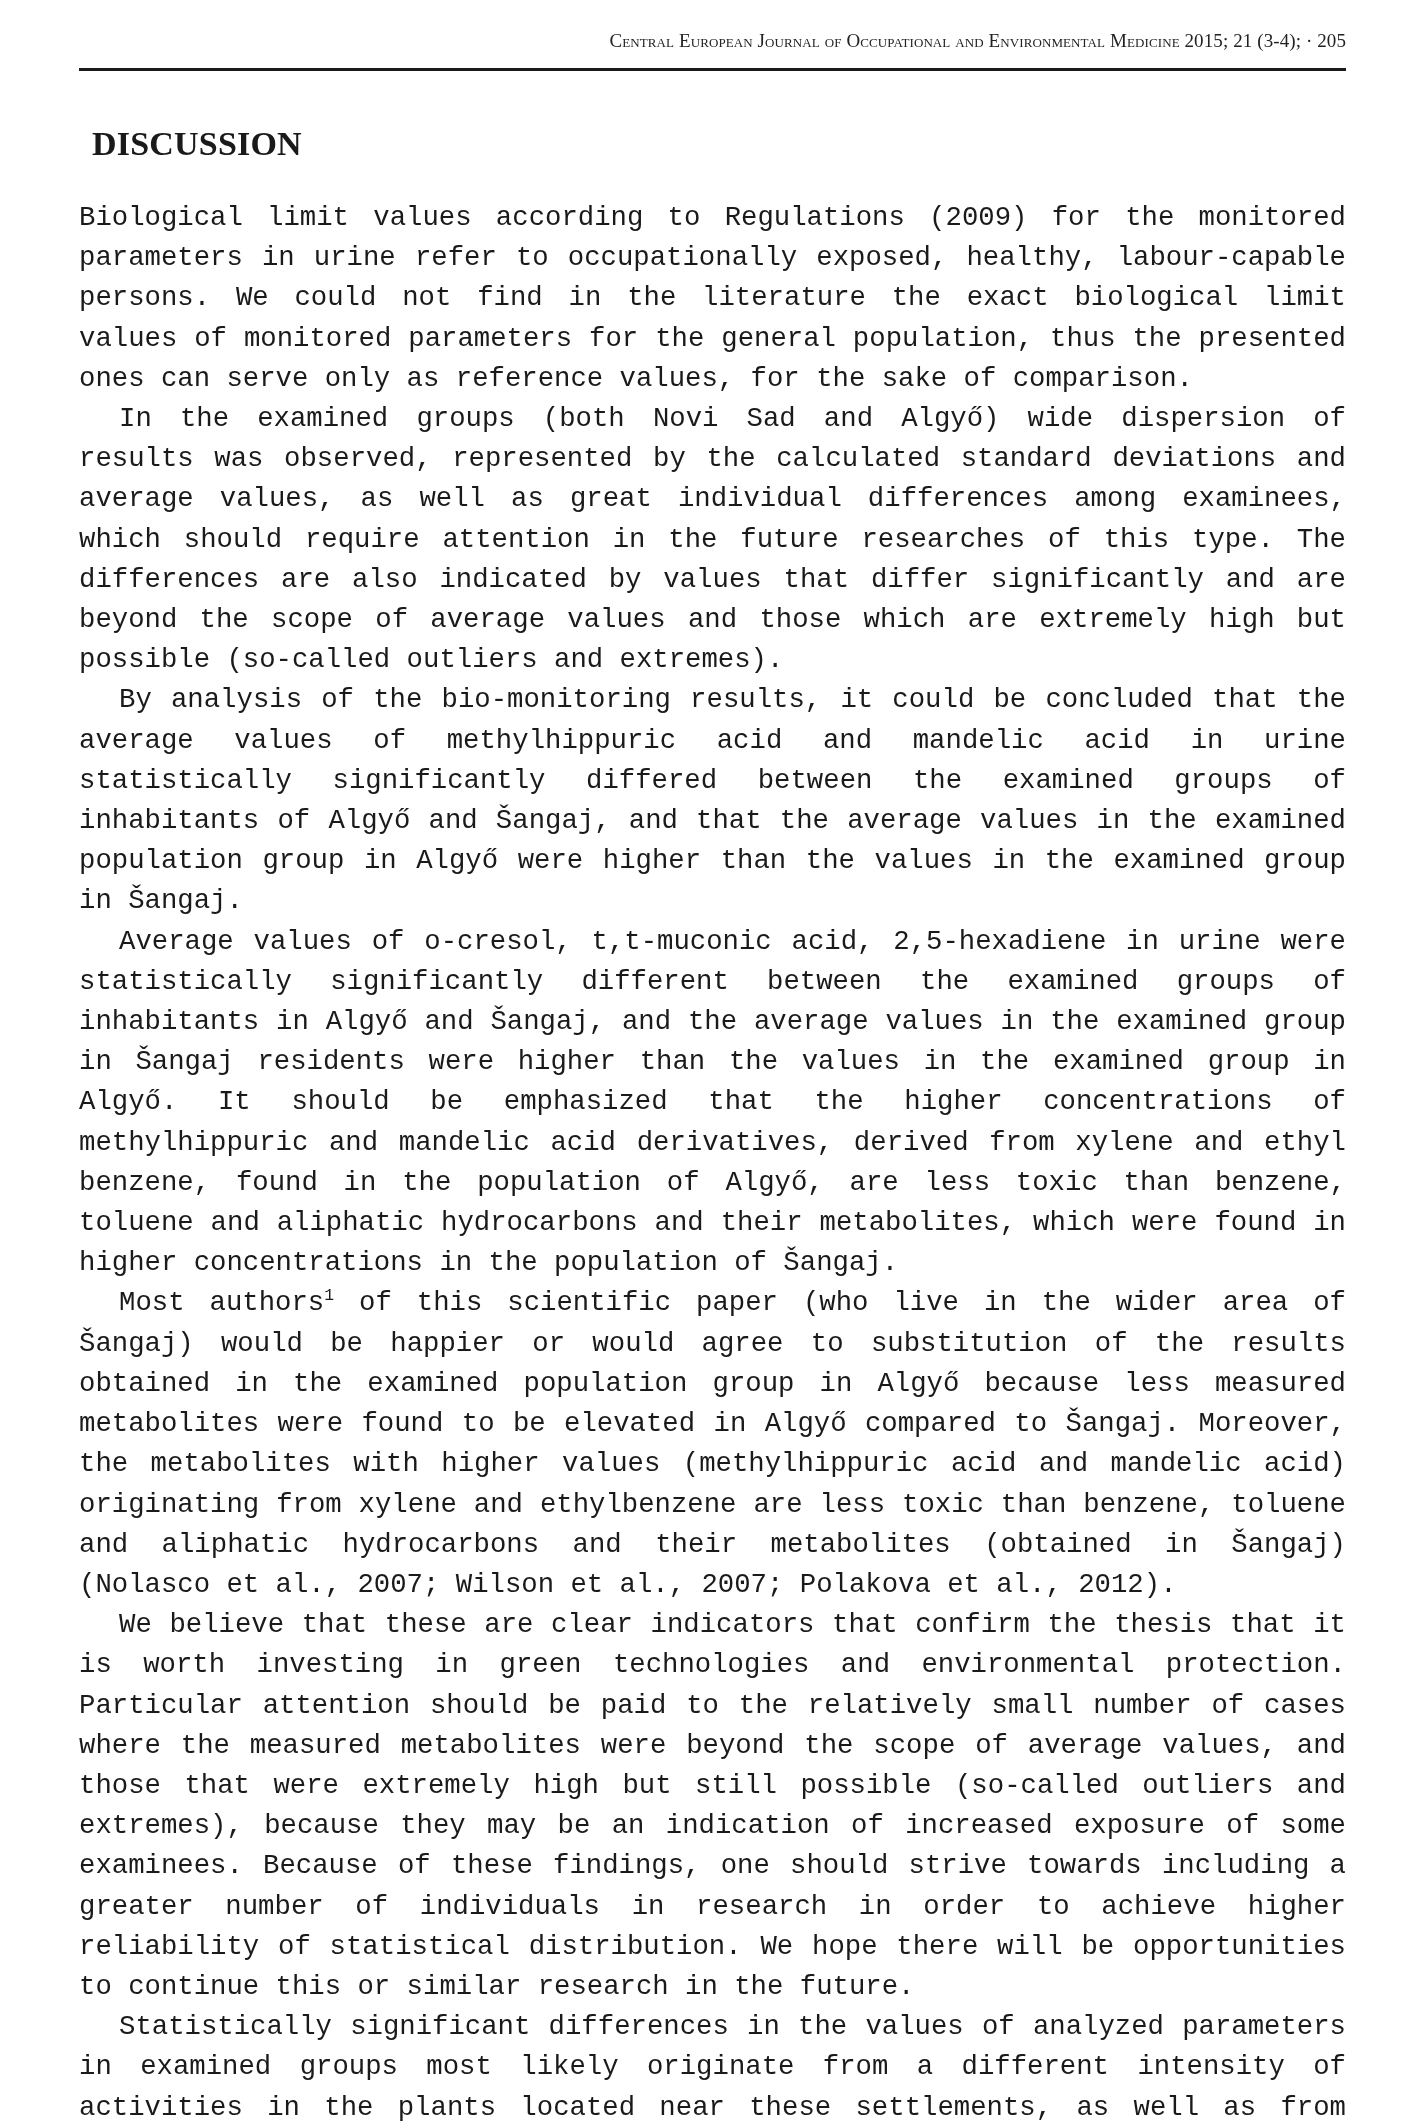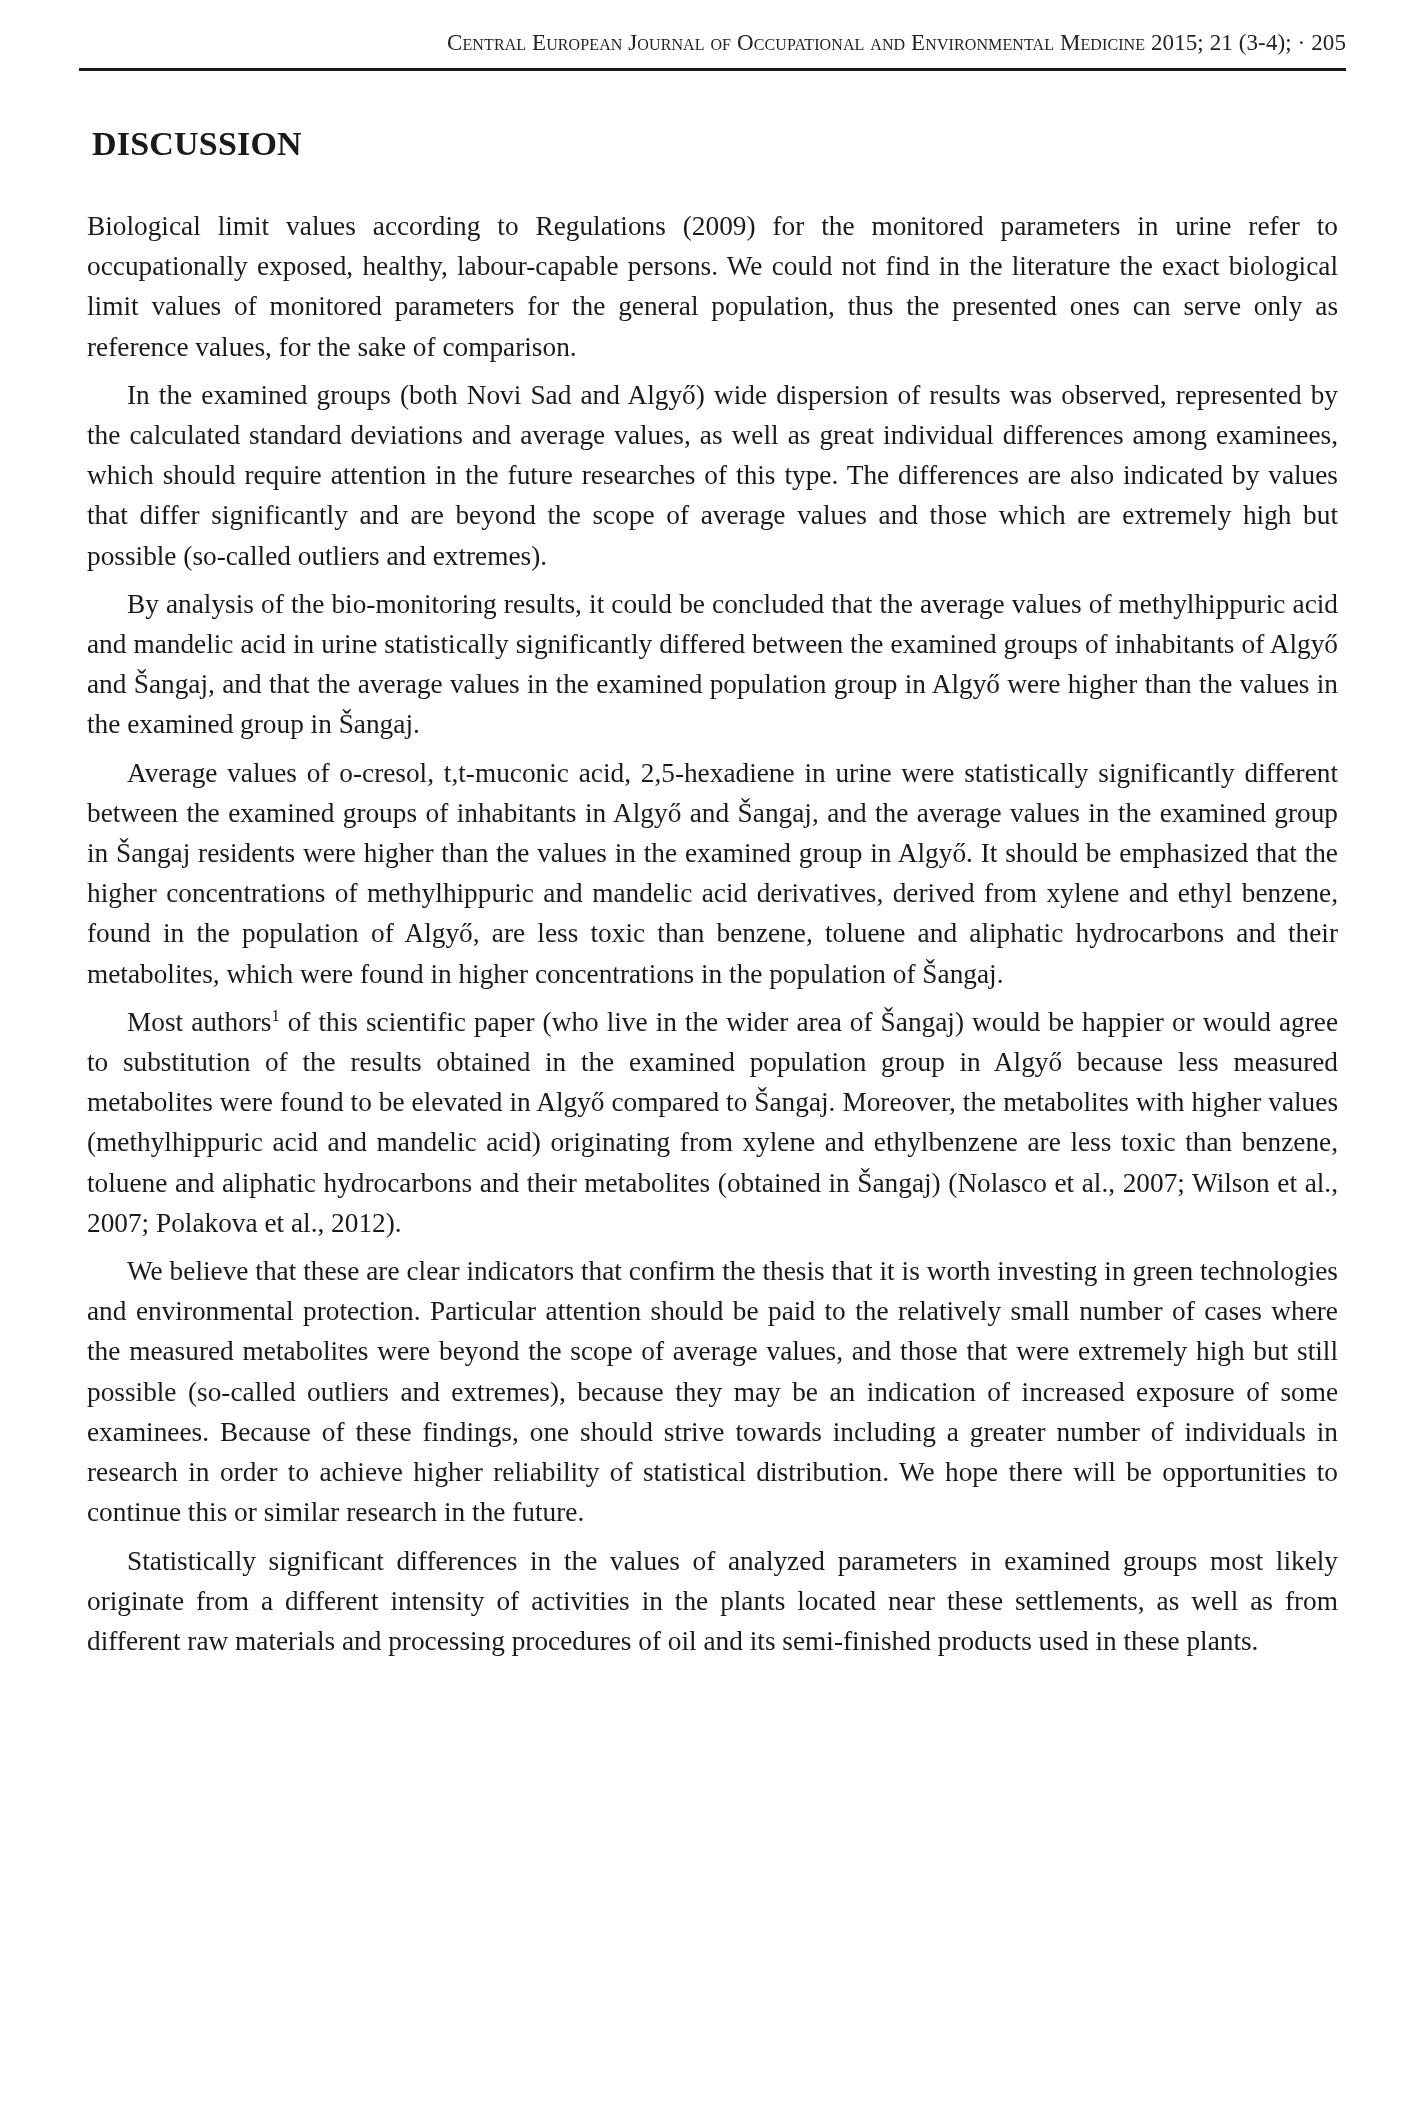--- a/index.html
+++ b/index.html
@@ -1,31 +1,31 @@
 <!DOCTYPE html>
 <html><head>
 <meta charset="utf-8">
 <style>
   html, body { margin: 0; padding: 0; background: #ffffff; }
   body { width: 1417px; height: 2126px; position: relative; overflow: hidden; color: #1a1a1a; }
   .page { position: absolute; left: 79px; top: 0; width: 1267px; }
   .running-head {
     position: absolute; top: 30px; right: 0;
-    font-family: "Liberation Serif", serif; font-size: 23px; letter-spacing: 0.1px;
+    font-family: "Liberation Serif", serif; font-size: 19px; letter-spacing: 0.1px;
     white-space: nowrap; color: #222;
   }
   .running-head .sc { font-variant: small-caps; }
   .rule { position: absolute; top: 68px; left: 0; width: 1267px; height: 3px; background: #1a1a1a; }
   h1.section {
     position: absolute; top: 112px; left: 0; margin: 13px;
     font-family: "Liberation Serif", serif; font-weight: bold; font-size: 34px; letter-spacing: 0.2px;
   }
   .body { position: absolute; top: 198px; left: 0; width: 1267px; }
   .body p {
-    margin: 8px; font-family: Liberation Serif, serif; font-size: 27.3px; line-height: 40.2px;
+    margin: 0; font-family: Liberation Mono, monospace; font-size: 27.3px; line-height: 40.2px;
     text-align: justify; text-indent: 0;
   }
   .body p.indent { text-indent: 40px; }
   sup { font-size: 60%; line-height: 0; vertical-align: super; }
 </style>
 </head>
 <body>
 
 <div class="page">
   <div class="running-head"><span class="sc">Central European Journal of Occupational and Environmental Medicine</span><span> 2015; 21 (3-4); · 205</span></div>

